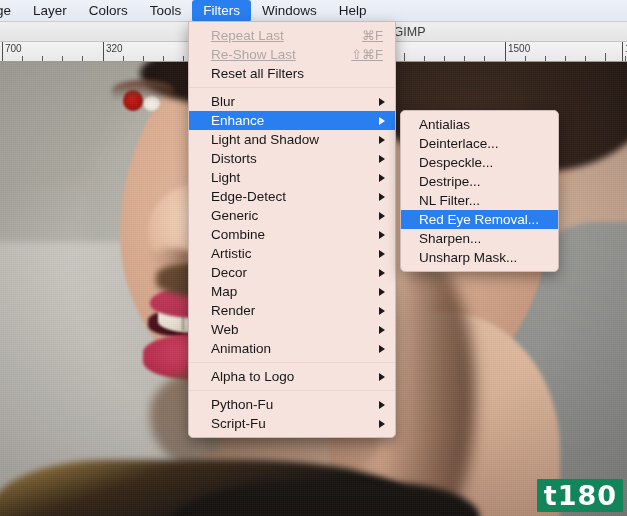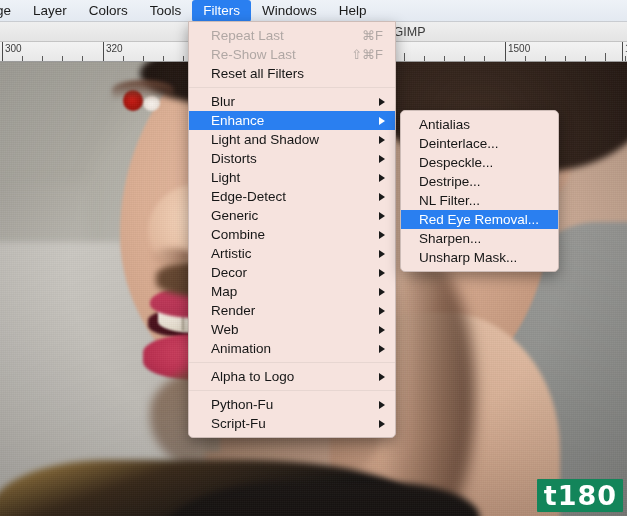--- a/index.html
+++ b/index.html
@@ -273,21 +273,21 @@
   }
   .mi {
     position: relative;
     display: flex; align-items: center;
     height: 19px;
     padding: 0 10px 0 22px;
     font-size: 13.5px;
     color: #161616;
     white-space: nowrap;
   }
-  .mi.disabled { color: #b0a7a4; }
+  .mi.disabled { color: #b0a7a4; text-decoration: underline; }
   .mi.sel { background: #2a7ff0; color: #ffffff; }
   .mi .shortcut {
     margin-left: auto; font-size: 13px; color: #b0a7a4; padding-right: 2px;
   }
   .mi .arrow {
     margin-left: auto;
     width: 0; height: 0;
     border-left: 6px solid #1a1a1a;
     border-top: 4.5px solid transparent;
     border-bottom: 4.5px solid transparent;
@@ -406,21 +406,21 @@
       <div class="rtick minor" style="left: 464px;"></div>
       <div class="rtick minor" style="left: 484px;"></div>
       <div class="rtick mid" style="left: 505px;"></div>
       <div class="rtick minor" style="left: 525px;"></div>
       <div class="rtick minor" style="left: 545px;"></div>
       <div class="rtick minor" style="left: 565px;"></div>
       <div class="rtick minor" style="left: 585px;"></div>
       <div class="rtick mid" style="left: 605px;"></div>
       <div class="rtick minor" style="left: 625px;"></div>
       <div class="rtick major" style="left: 2px;"></div>
-      <div class="rlabel" style="left: 5px;">300</div>
+      <div class="rlabel" style="left: 5px;">700</div>
       <div class="rtick major" style="left: 103px;"></div>
       <div class="rlabel" style="left: 106px;">320</div>
       <div class="rtick major" style="left: 505px;"></div>
       <div class="rlabel" style="left: 508px; text-align: right;">1500</div>
       <div class="rtick major" style="left: 622px;"></div>
       <div class="rlabel" style="left: 625px;">1</div>
     </div>
 
   <div id="filters-menu">
       <div class="mi disabled">

